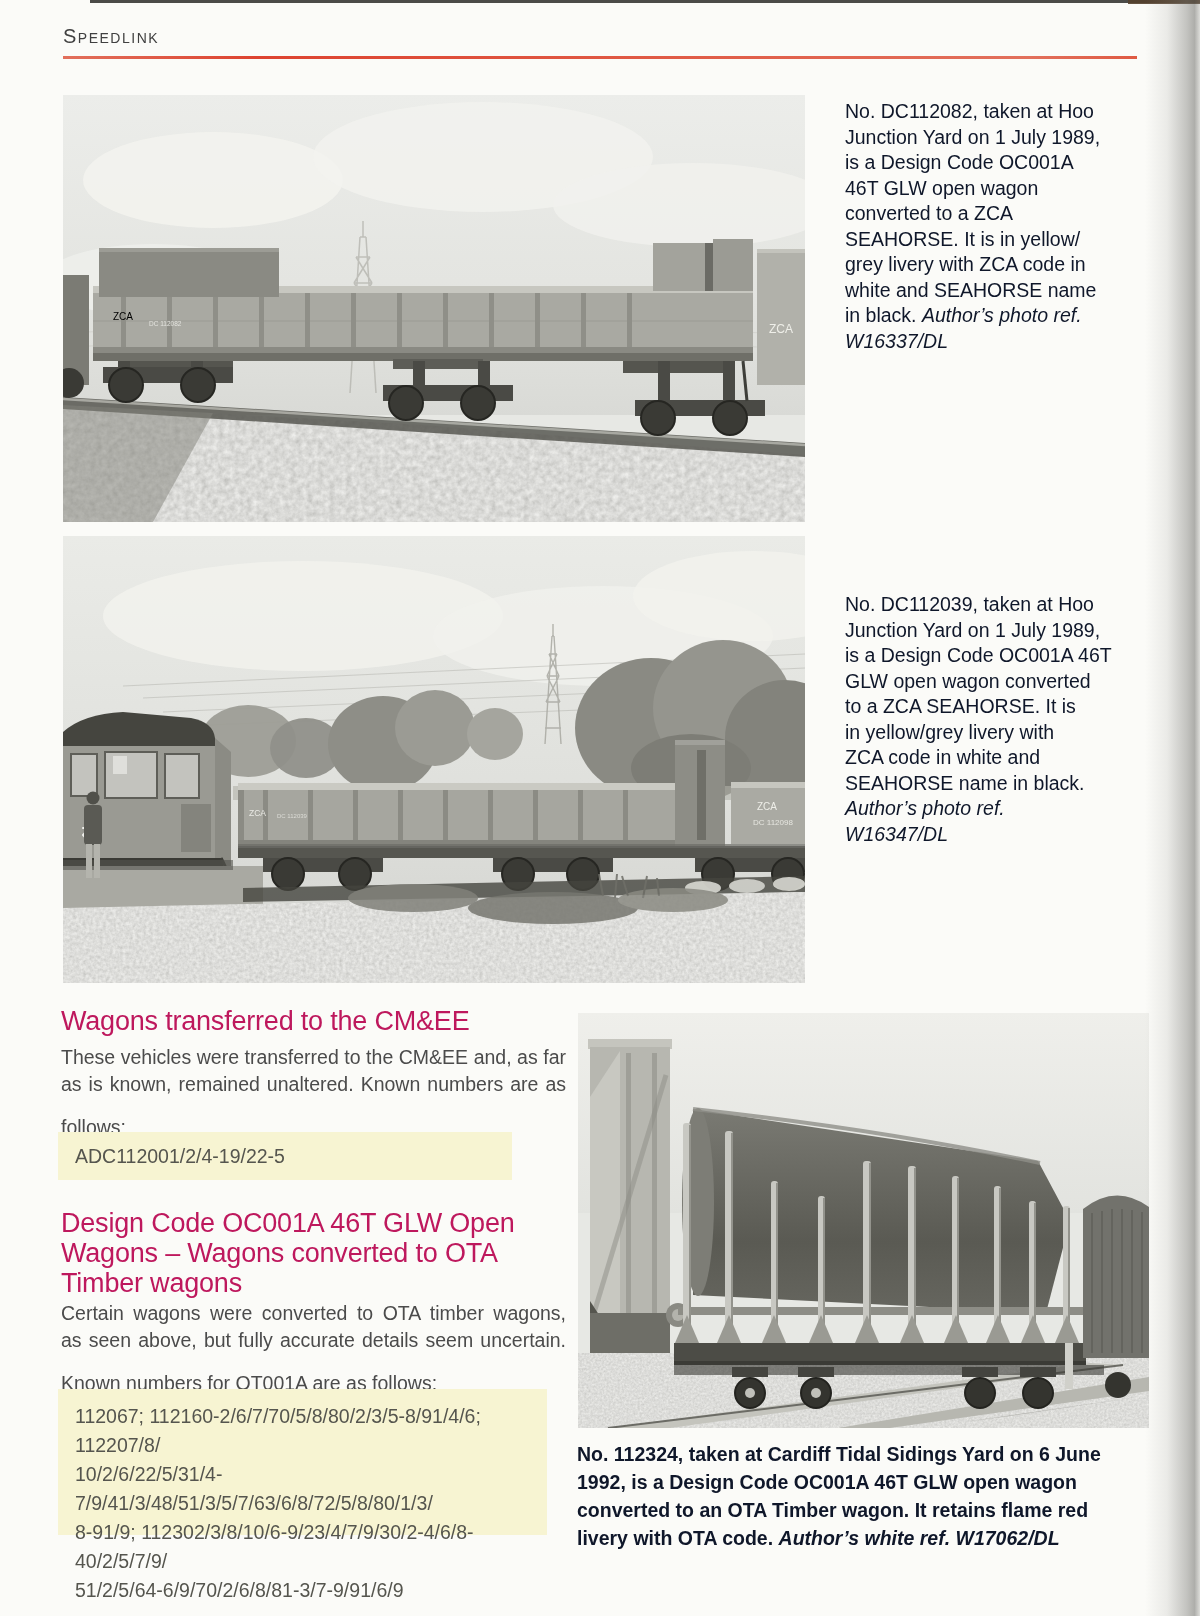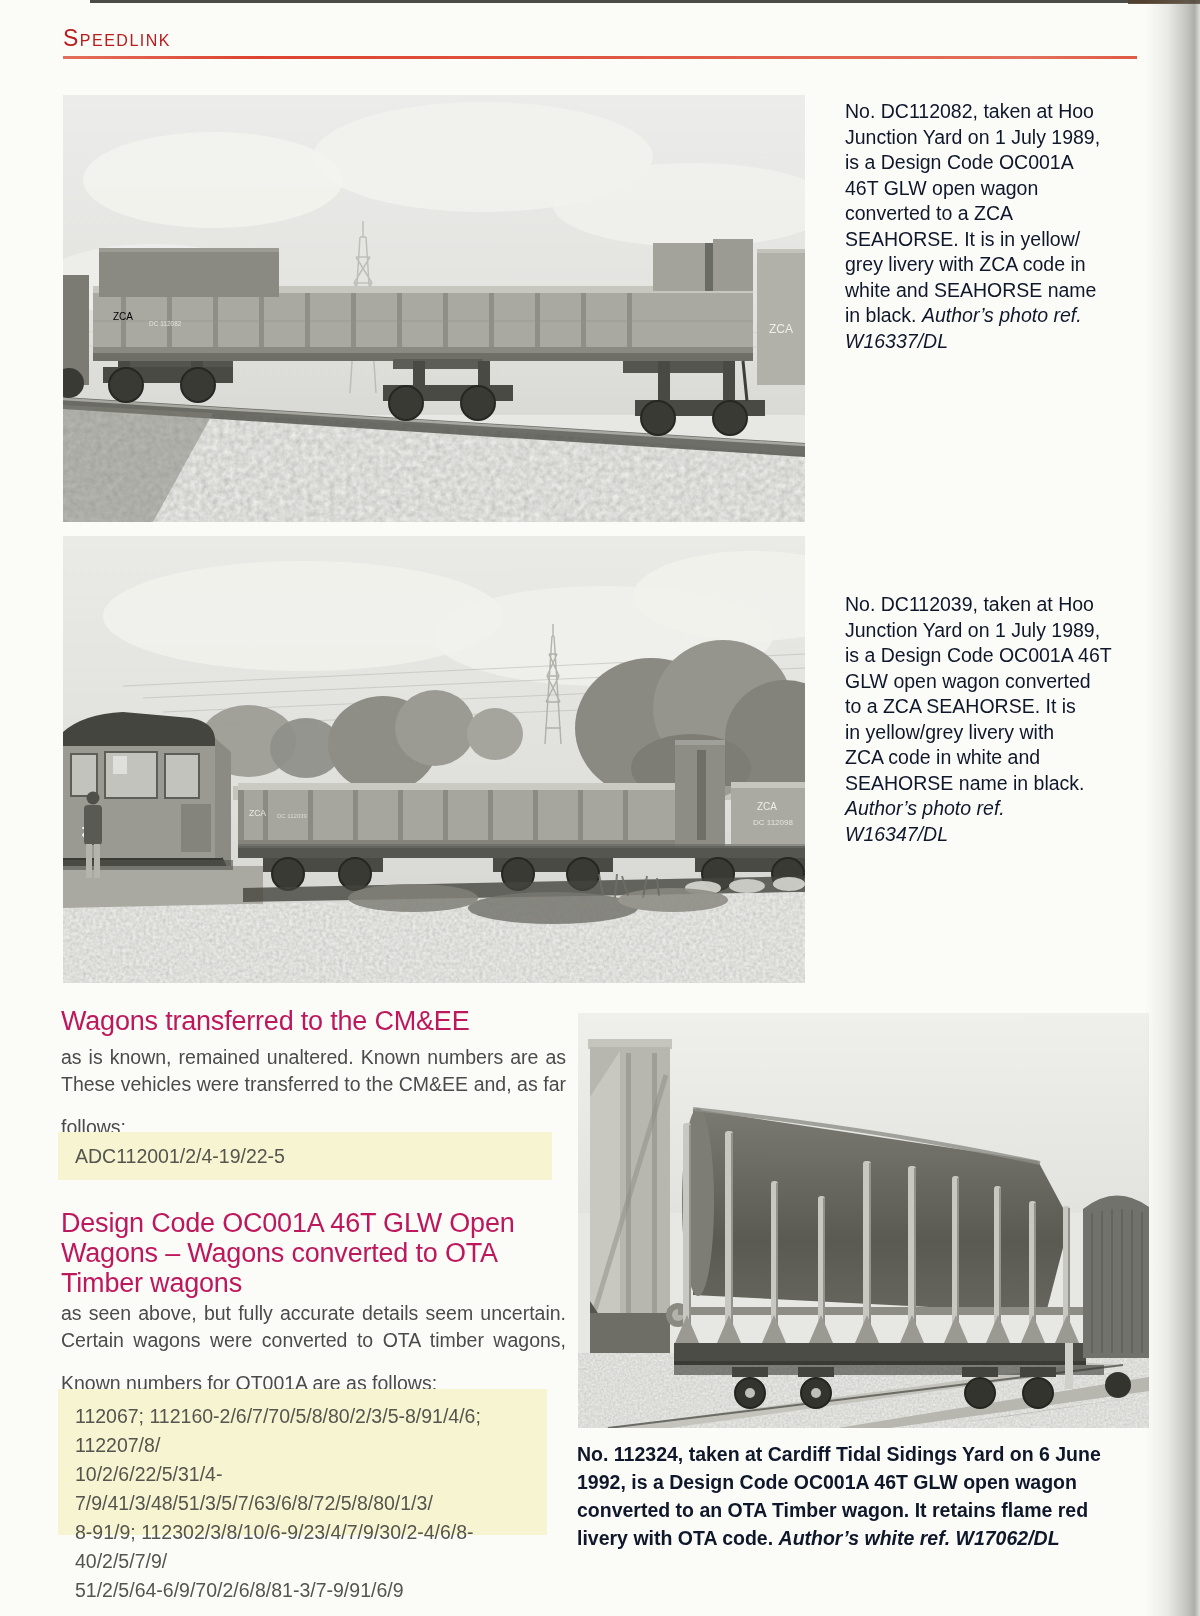--- a/index.html
+++ b/index.html
@@ -4,21 +4,21 @@
 <style>
   html,body{margin:0;padding:0;background:#e9e9e6;}
   #page{
     position:relative;width:1200px;height:1616px;margin:0 auto;
     background:#fbfbf8;overflow:hidden;
     font-family:"Liberation Sans", sans-serif;
   }
   .abs{position:absolute;}
   
   .book-header{
-    left:63px;top:25px;font-size:23px;color:#b91c1c;
+    left:63px;top:25px;font-size:20px;color:#404040;
     font-variant:small-caps;letter-spacing:1.5px;font-weight:400;
   }
   .red-rule{
     left:63px;top:56px;width:1074px;height:3px;
     background:linear-gradient(to right,#e héros 0%);
     background:linear-gradient(to right,#e2705c 0%,#dd4330 18%,#e05a45 55%,#e2705c 90%,#df5a43 100%);
   }
   
   .photo{position:absolute;display:block;background:#e7e8e4;}
   
@@ -38,21 +38,21 @@
     position:absolute;width:505px;font-size:19.5px;line-height:27px;color:#4b4b4b;
   }
   .jline{text-align:justify;height:27px;overflow:hidden;}
   .jline::after{content:"";display:inline-block;width:100%;}
   .bline{text-align:left;margin-top:16px;}
   
   .ybox{
     position:absolute;background:#f7f4d2;color:#55554e;
     font-size:19.5px;white-space:pre-line;
   }
-  .ybox1{left:58px;top:1132px;width:494px;height:48px;line-height:48px;padding-left:17px;box-sizing:border-box;}
+  .ybox1{left:58px;top:1132px;width:454px;height:48px;line-height:48px;padding-left:17px;box-sizing:border-box;}
   .ybox2{left:58px;top:1389px;width:489px;height:146px;line-height:29px;padding:13px 0 0 17px;box-sizing:border-box;}
   
   .page-num{left:61px;top:1624px;font-size:28px;color:#d93228;}
   
   .scan-top{left:90px;top:0;width:1110px;height:3px;background:#232321;opacity:.82;}
   .scan-top-brown{left:1128px;top:0;width:72px;height:4px;background:#54402c;opacity:.9;}
   .scan-right{
     right:0;top:0;width:55px;height:1616px;
     background:linear-gradient(to right,
       rgba(140,140,136,0) 0%,
@@ -312,32 +312,32 @@
 GLW open wagon converted
 to a ZCA SEAHORSE. It is
 in yellow/grey livery with
 ZCA code in white and
 SEAHORSE name in black.
 </span><span class="it">Author’s photo ref.
 W16347/DL</span></div>
 
   <div class="sec-heading" style="left:61px;top:1006px;">Wagons transferred to the CM&amp;EE</div>
   <div class="bodytext" style="left:61px;top:1044px;">
+    <div class="jline">These vehicles were transferred to the CM&amp;EE and, as far</div>
     <div class="jline">as is known, remained unaltered. Known numbers are as</div>
-    <div class="jline">These vehicles were transferred to the CM&amp;EE and, as far</div>
     <div class="bline">follows:</div>
   </div>
   <div class="ybox ybox1">ADC112001/2/4-19/22-5</div>
 
   <div class="sec-heading" style="left:61px;top:1208px;">Design Code OC001A 46T GLW Open
 Wagons – Wagons converted to OTA
 Timber wagons</div>
   <div class="bodytext" style="left:61px;top:1300px;">
+    <div class="jline">Certain wagons were converted to OTA timber wagons,</div>
     <div class="jline">as seen above, but fully accurate details seem uncertain.</div>
-    <div class="jline">Certain wagons were converted to OTA timber wagons,</div>
     <div class="bline">Known numbers for OT001A are as follows:</div>
   </div>
   <div class="ybox ybox2">112067; 112160-2/6/7/70/5/8/80/2/3/5-8/91/4/6; 112207/8/
 10/2/6/22/5/31/4-7/9/41/3/48/51/3/5/7/63/6/8/72/5/8/80/1/3/
 8-91/9; 112302/3/8/10/6-9/23/4/7/9/30/2-4/6/8-40/2/5/7/9/
 51/2/5/64-6/9/70/2/6/8/81-3/7-9/91/6/9</div>
 
   <svg class="photo" style="left:578px;top:1013px;" width="571" height="415" viewBox="0 0 571 415">
     <defs>
       <linearGradient id="sky3" x1="0" y1="0" x2="0" y2="1">

